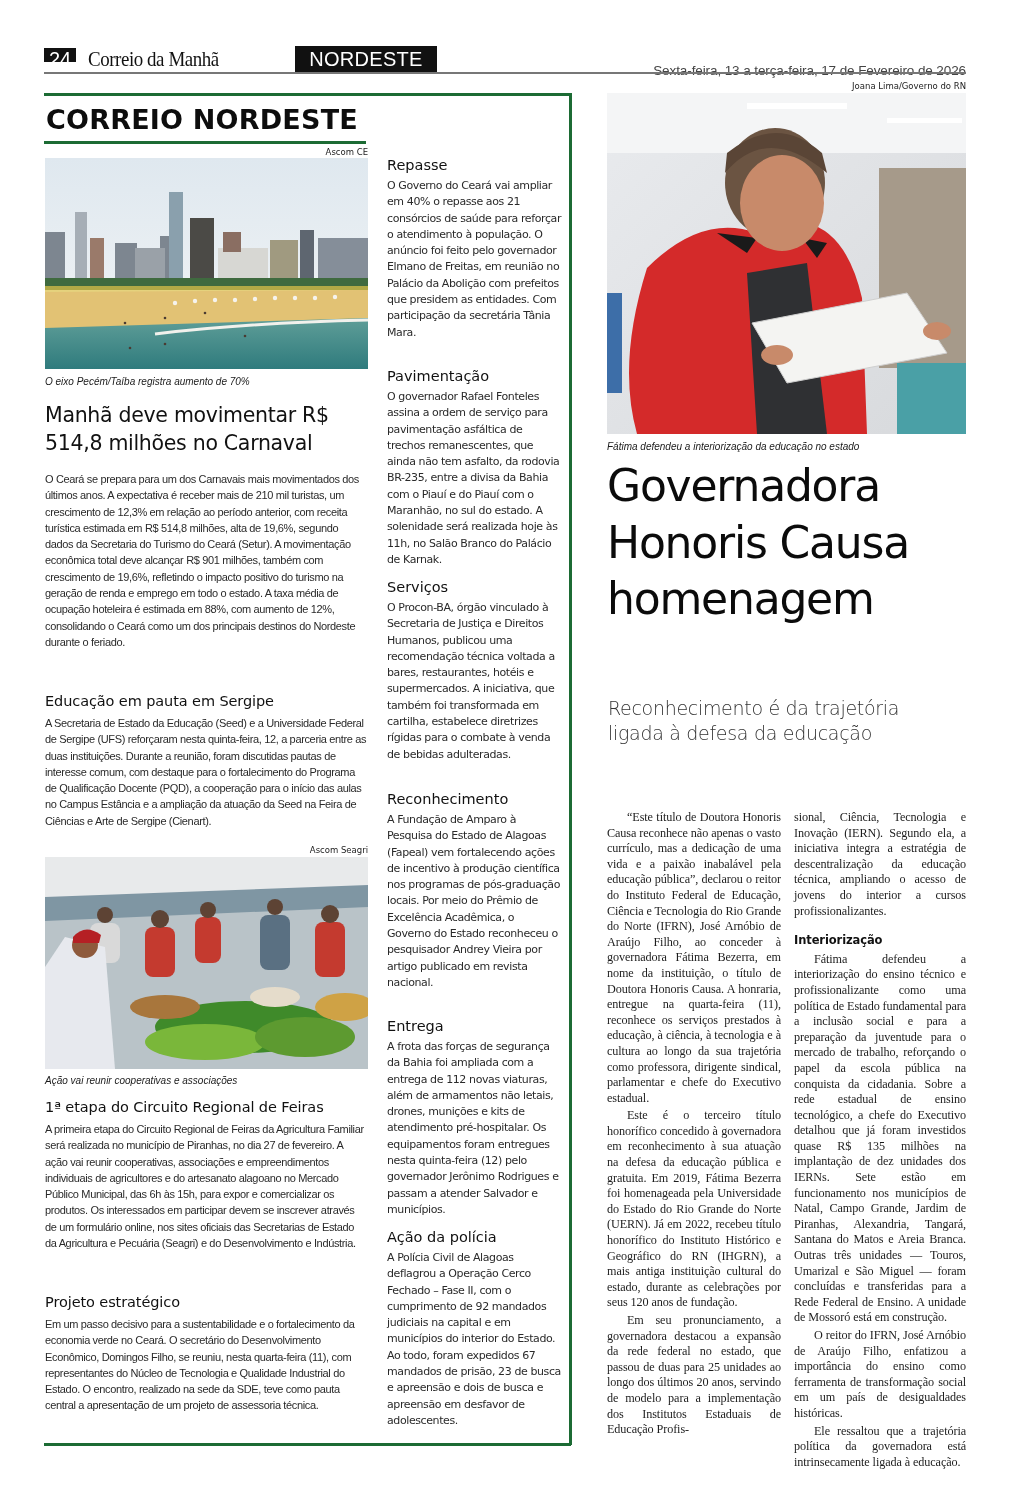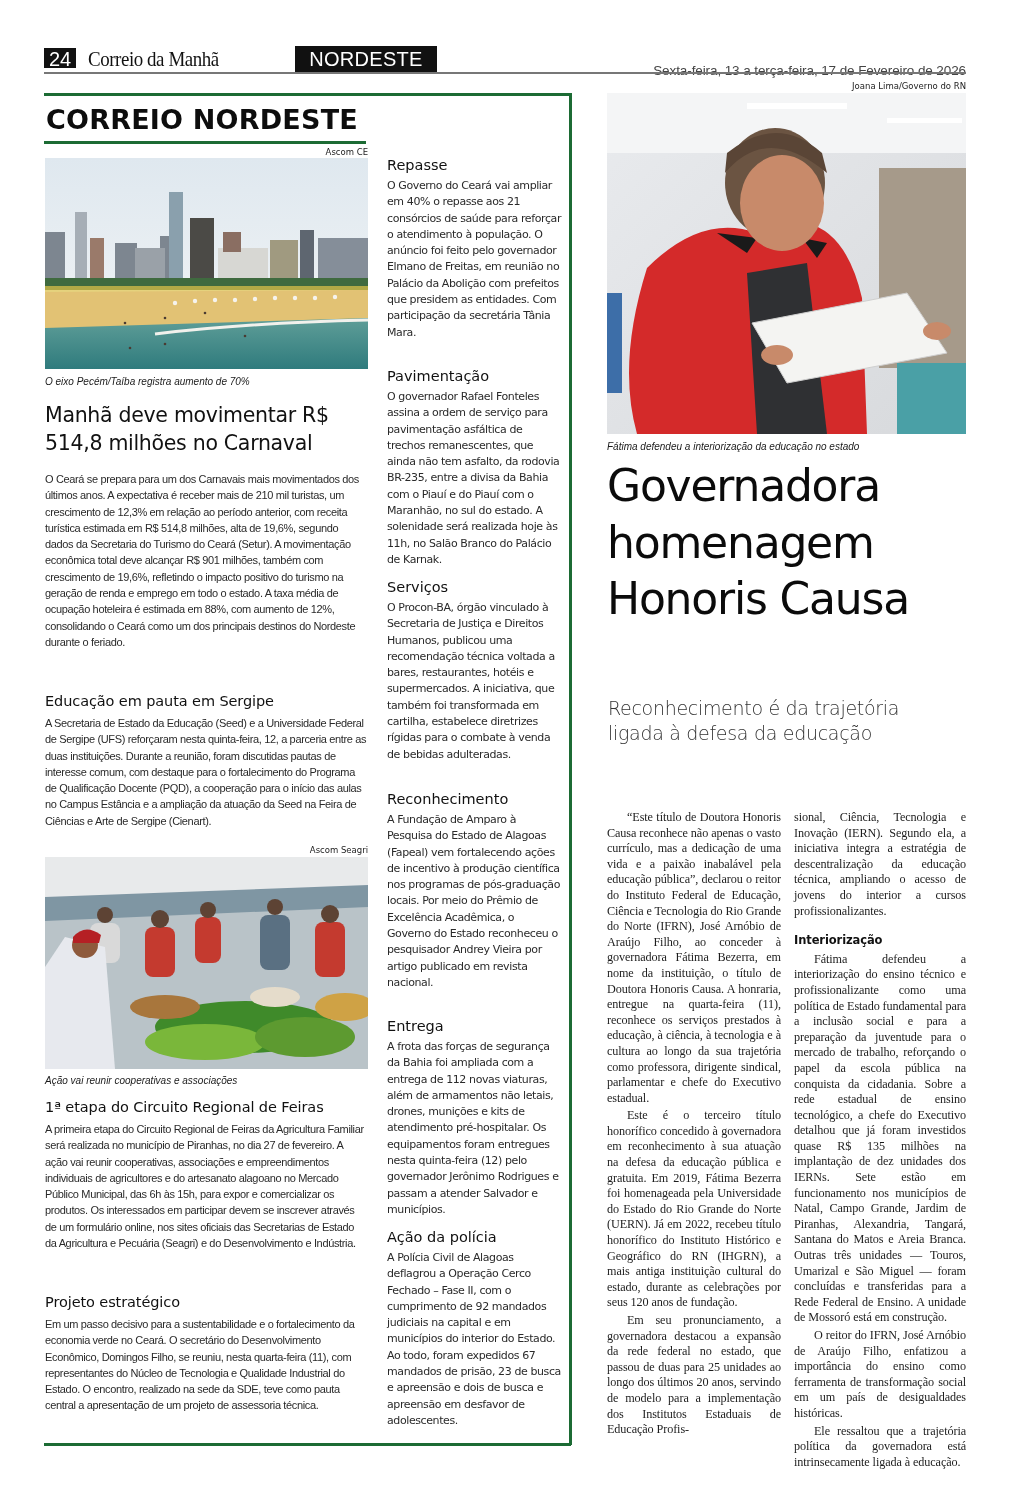--- a/index.html
+++ b/index.html
@@ -1,21 +1,21 @@
 <!DOCTYPE html>
 <html><head>
 <meta charset="utf-8">
 <style>
   * { box-sizing: border-box; margin: 0; padding: 0; }
   html, body { width: 1010px; height: 1488px; background: #ffffff; overflow: hidden; }
   body { position: relative; font-family: "DejaVu Sans", sans-serif; color: #1a1a1a; }
 
   
   .masthead { position: absolute; left: 44px; top: 46px; width: 922px; height: 26px; }
-  .page-num { position: absolute; left: 0; top: 2px; width: 32px; height: 20px; background: #111; color: #fff;
+  .page-num { position: absolute; left: 0; top: 2px; width: 32px; height: 14px; background: #111; color: #fff;
     font-family: "Liberation Sans", sans-serif; font-size: 20px; line-height: 22px; text-align: center; }
   .brand { position: absolute; left: 44px; top: 0; font-family: "Liberation Serif", serif; font-size: 22px;
     letter-spacing: -0.5px; transform: scaleX(0.86); transform-origin: left; color: #111; line-height: 26px; }
   .section-tag { position: absolute; left: 251px; top: 0; width: 142px; height: 26px; background: #111; color: #fff;
     font-family: "Liberation Sans", sans-serif; font-size: 20px; line-height: 26px; text-align: center; letter-spacing: 0.3px; }
   .dateline { position: absolute; right: 0; top: 17px; font-family: "Liberation Sans", sans-serif; font-size: 13.5px;
     color: #444; letter-spacing: -0.1px; }
   .mast-rule { position: absolute; left: 44px; top: 72px; width: 922px; height: 2px; background: #777; }
 
   
@@ -229,22 +229,22 @@
 
     <path d="M145 230 L300 200 L340 260 L180 290 Z" fill="#f4f4f2" stroke="#cfcfcf" stroke-width="1"></path>
     <ellipse cx="170" cy="262" rx="16" ry="10" fill="#c88a6a"></ellipse>
     <ellipse cx="330" cy="238" rx="14" ry="9" fill="#c88a6a"></ellipse>
   </svg>
 </div>
 <div class="caption" style="left:607px; top:441px;">Fátima defendeu a interiorização da educação no estado</div>
 
 <div class="big-headline">
   <div>Governadora</div>
+  <div>Honoris Causa</div>
   <div>homenagem</div>
-  <div>Honoris Causa</div>
 </div>
 <div class="deck">
   <div>Reconhecimento é da trajetória</div>
   <div>ligada à defesa da educação</div>
 </div>
 
 <div class="serif-col" style="left:607px; top:766px; width:174px;">
   <p class="first">“Este título de Doutora Honoris Causa reconhece não apenas o vasto currículo, mas a dedicação de uma vida e a paixão inabalável pela educação pública”, declarou o reitor do Instituto Federal de Educação, Ciência e Tecnologia do Rio Grande do Norte (IFRN), José Arnóbio de Araújo Filho, ao conceder à governadora Fátima Bezerra, em nome da instituição, o título de Doutora Honoris Causa. A honraria, entregue na quarta-feira (11), reconhece os serviços prestados à educação, à ciência, à tecnologia e à cultura ao longo da sua trajetória como professora, dirigente sindical, parlamentar e chefe do Executivo estadual.</p>
   <p>Este é o terceiro título honorífico concedido à governadora em reconhecimento à sua atuação na defesa da educação pública e gratuita. Em 2019, Fátima Bezerra foi homenageada pela Universidade do Estado do Rio Grande do Norte (UERN). Já em 2022, recebeu título honorífico do Instituto Histórico e Geográfico do RN (IHGRN), a mais antiga instituição cultural do estado, durante as celebrações por seus 120 anos de fundação.</p>
   <p>Em seu pronunciamento, a governadora destacou a expansão da rede federal no estado, que passou de duas para 25 unidades ao longo dos últimos 20 anos, servindo de modelo para a implementação dos Institutos Estaduais de Educação Profis-</p>

